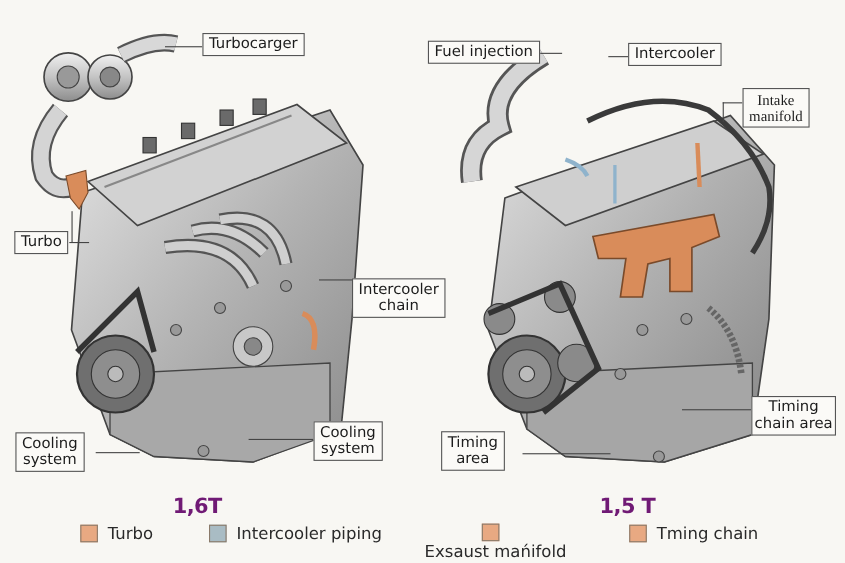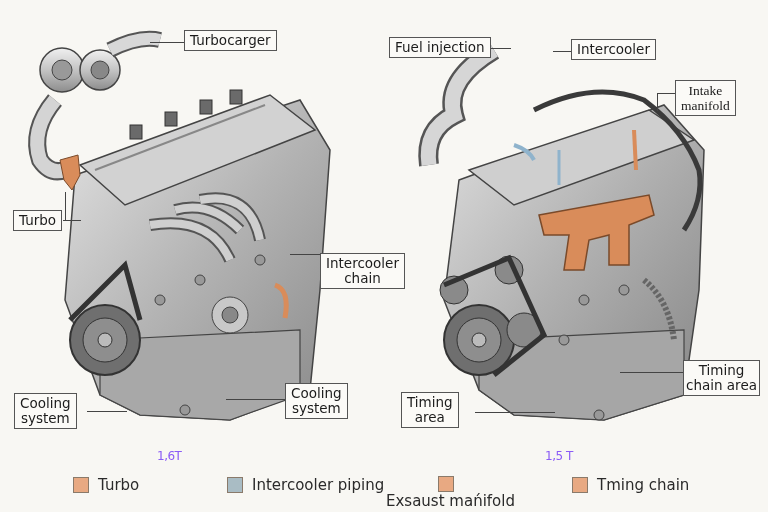--- a/index.html
+++ b/index.html
@@ -1,20 +1,20 @@
 <!DOCTYPE html>
 <html><head>
 <meta charset="utf-8">
 <style>
   html, body { margin:0; padding:0; }
   body { width:768px; height:512px; background:#f8f7f3; position:relative; overflow:hidden; font-family:"DejaVu Sans", sans-serif; color:#222; }
   .engine { position:absolute; }
   .callout { position:absolute; background:#fbfaf7; border:1.3px solid #555; font-size:13.5px; line-height:15px; padding:2px 5px; text-align:center; color:#1c1c1c; white-space:nowrap; }
   .leader { position:absolute; background:#444; }
-  .title { position:absolute; font-size:12px; font-weight:normal; color:#8b5cf6; letter-spacing:-0.5px; }
+  .title { position:absolute; font-size:19px; font-weight:bold; color:#701a75; letter-spacing:-0.5px; }
   .legend { position:absolute; top:476px; left:0; width:768px; height:22px; }
   .legend-item { position:absolute; display:flex; align-items:center; font-size:15px; color:#2a2a2a; }
   .swatch { width:16px; height:16px; border:1.2px solid #8a7a6a; margin-right:9px; box-sizing:border-box; }
 </style>
 </head>
 <body>
 
 <svg class="engine" style="left:0;top:0" width="384" height="440" viewBox="0 0 384 440">
   <defs>
     <linearGradient id="metalL" x1="0" y1="0" x2="1" y2="1">
@@ -179,21 +179,21 @@
   <div>chain area</div>
 </div>
 
 <div class="title" style="left:545px;top:449px;">1,5 T</div>
 
 <div class="legend">
   <div class="legend-item" style="left:73px;">
     <span class="swatch" style="background:#e8a982"></span>
     <span>Turbo</span>
   </div>
-  <div class="legend-item" style="left:190px;margin-left:37px;">
+  <div class="legend-item" style="left:190px;">
     <span class="swatch" style="background:#a9bcc4"></span>
     <span>Intercooler piping</span>
   </div>
   <div class="legend-item" style="left:386px;flex-direction:column;">
     <span class="swatch" style="background:#e8a982"></span>
     <span>Exsaust mańifold</span>
   </div>
   <div class="legend-item" style="left:572px;text-align:center;">
     <span class="swatch" style="background:#e8a982"></span>
     <span>Tming chain</span>

